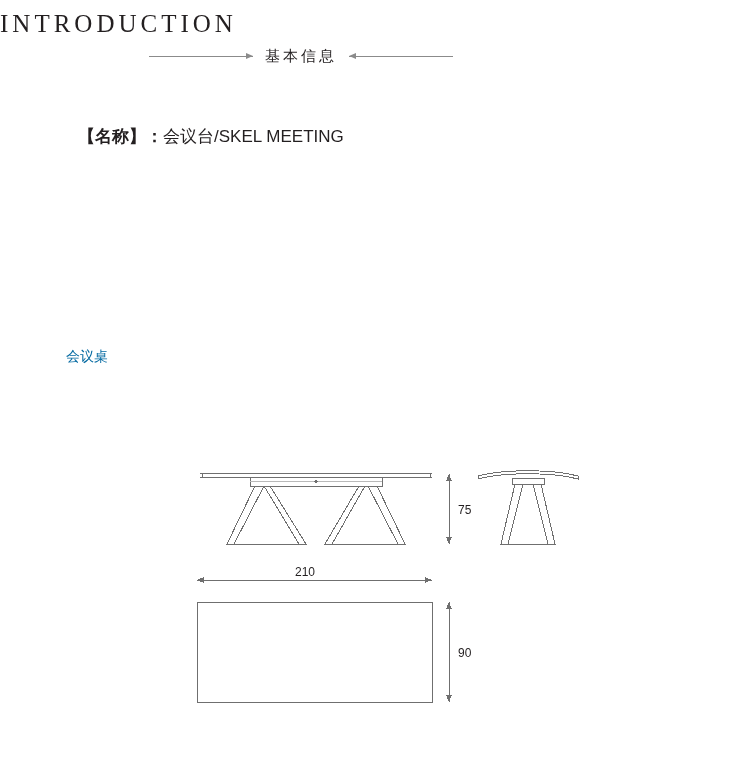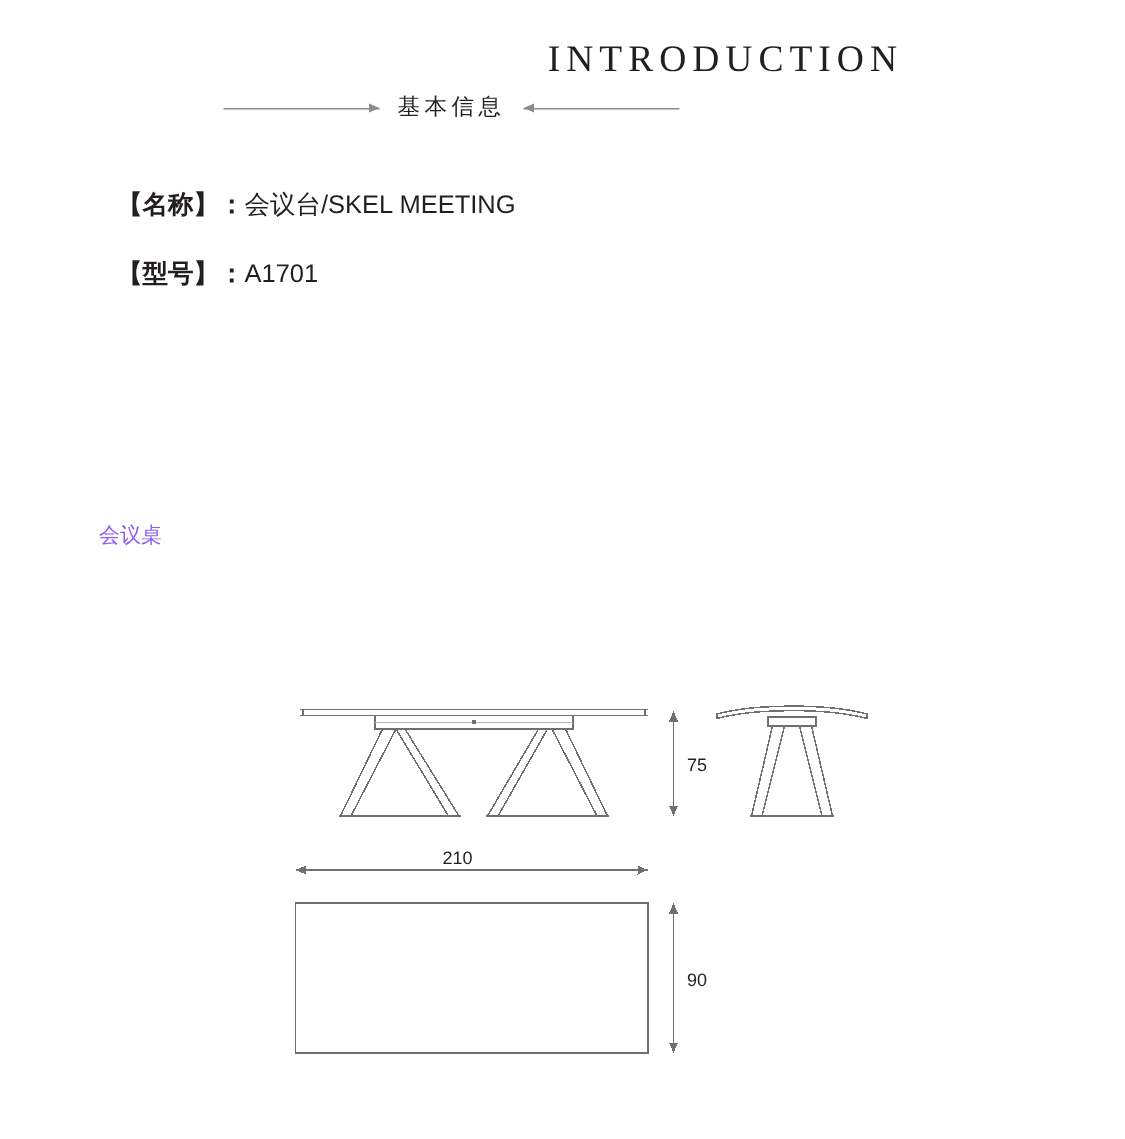--- a/index.html
+++ b/index.html
@@ -12,22 +12,22 @@
     background: #ffffff;
     font-family: "Liberation Sans", sans-serif;
     color: #231f20;
     position: relative;
     overflow: hidden;
   }
 
   
   .header {
     width: 602px;
-    padding-top: 24px;
-    text-align: right;
+    padding-top: 8px;
+    text-align: left;
   }
   .header-title {
     font-family: "Liberation Serif", serif;
     font-size: 25px;
     letter-spacing: 4px;
     color: #231f20;
     line-height: 32px;
   }
   .header-sub-wrap {
     display: flex;
@@ -86,21 +86,21 @@
   }
   .spec-value {
     font-weight: normal;
   }
 
   .section-caption {
     position: absolute;
     left: 66px;
     top: 348px;
     font-size: 14px;
-    color: #8b5cf6;
+    color: #0369a1;
     text-align: right;
   }
 
   
   .drawing {
     position: absolute;
     left: 0;
     top: 440px;
     width: 640px;
     height: 290px;
@@ -123,23 +123,20 @@
   <div class="header-sub-wrap">
     <span class="rule left"></span>
     <span class="header-sub">基本信息</span>
     <span class="rule right"></span>
   </div>
 </div>
 
 <div class="specs">
   <div class="spec-row">
     <span class="spec-label">【名称】：</span><span class="spec-value">会议台/SKEL MEETING</span>
-  </div>
-  <div class="spec-row">
-    <span class="spec-label">【型号】：</span><span class="spec-value">A1701</span>
   </div>
 </div>
 
 <div class="section-caption">会议桌</div>
 
 <div class="drawing">
   <svg width="750" height="290" viewBox="0 0 750 290" xmlns="http://www.w3.org/2000/svg">
     <g stroke="#6f6f6f" fill="none" stroke-width="1" shape-rendering="crispEdges">
 
       <path d="M190 33 L418 33 L418 37 L190 37 Z" fill="#ffffff" stroke="#6f6f6f"></path>

